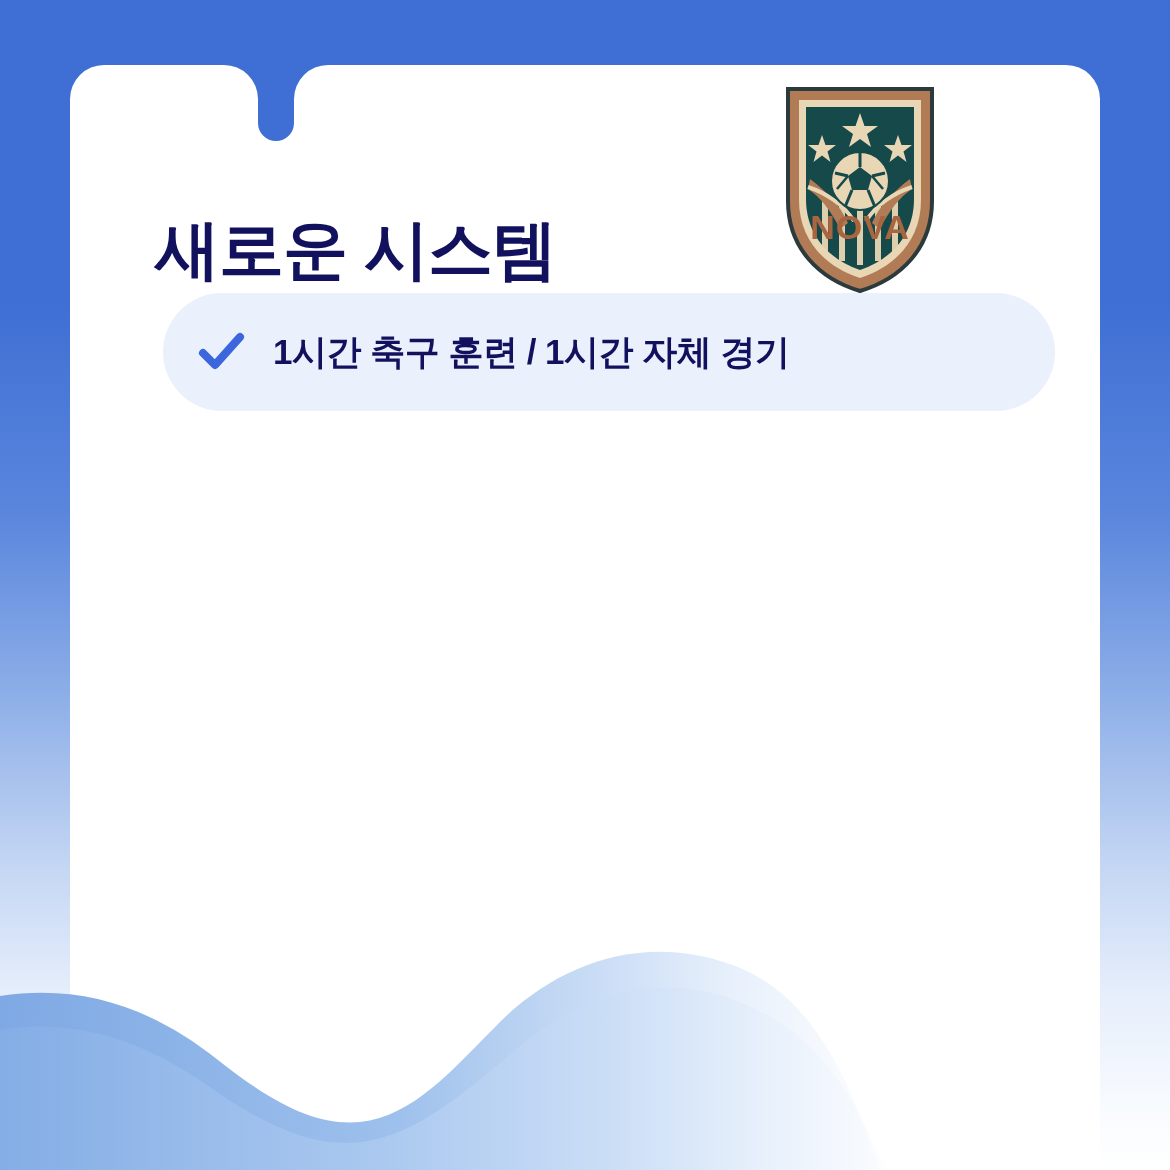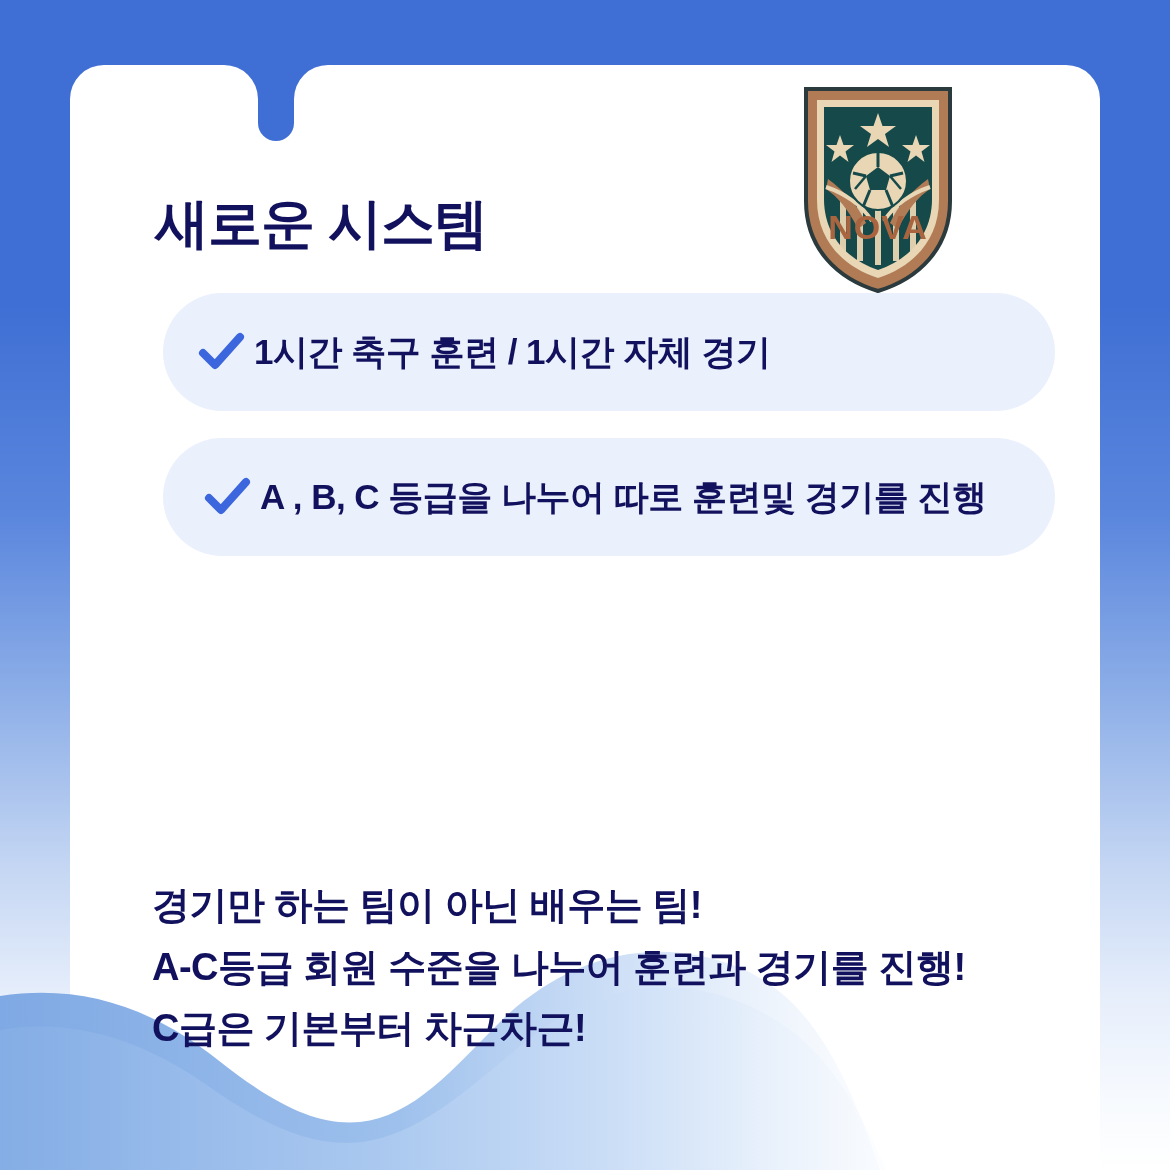--- a/index.html
+++ b/index.html
@@ -20,43 +20,43 @@
   .wave-layer{position:absolute;left:0;bottom:0;width:1170px;height:260px;pointer-events:none;}
   .wave-layer svg{display:block;width:1170px;height:260px;}
   .card-shape{position:absolute;left:0;top:0;width:1170px;height:1170px;}
   .card-shape svg{display:block;}
 
   
   .content{position:absolute;left:70px;top:65px;width:1030px;height:1060px;}
 
   
   .title{
-    position:absolute;left:85px;top:95px;
-    font-size:54px;font-weight:700;letter-spacing:-1px;
+    position:absolute;left:85px;top:108px;
+    font-size:65px;font-weight:700;letter-spacing:-1px;
     color:#11115e;line-height:1;white-space:nowrap;
   }
 
   
-  .crest{position:absolute;left:730px;top:18px;width:156px;height:214px;}
+  .crest{position:absolute;left:712px;top:18px;width:156px;height:214px;}
   .crest svg{display:block;width:156px;height:214px;}
 
   
   .pills{position:absolute;left:93px;top:228px;width:892px;}
   .pill{
     position:relative;width:892px;height:118px;margin-bottom:27px;
     background:#eaf0fc;border-radius:59px;
     display:flex;align-items:center;
   }
   .check{
     flex:0 0 auto;margin-left:32px;width:52px;height:52px;
     display:flex;align-items:center;justify-content:center;
   }
   .check svg{display:block;width:52px;height:52px;}
   .pill-text{
-    margin-left:7px;font-size:35px;font-weight:700;
+    margin-left:26px;font-size:35px;font-weight:700;
     color:#11115e;letter-spacing:-0.5px;white-space:nowrap;
   }
   .pill.indent-1 .check{margin-left:32px;}
   .pill.indent-2 .check{margin-left:36px;}
   .pill.indent-3 .check{margin-left:38px;}
   .pill.indent-4 .check{margin-left:38px;}
 
   
   .footer{
     position:absolute;left:82px;top:810px;width:900px;
@@ -150,32 +150,19 @@
       <div class="pill indent-1">
         <span class="check">
           <svg viewBox="0 0 52 52" aria-hidden="true">
             <path d="M8 27 L20 39 L45 11" stroke="#3b66dd" stroke-width="8" fill="none" stroke-linecap="round" stroke-linejoin="round"></path>
           </svg>
         </span>
         <span class="pill-text">1시간 축구 훈련 / 1시간 자체 경기</span>
       </div>
 
 
-      <div class="pill indent-3">
-        <span class="check">
-          <svg viewBox="0 0 52 52" aria-hidden="true">
-            <path d="M8 27 L20 39 L45 11" stroke="#3b66dd" stroke-width="8" fill="none" stroke-linecap="round" stroke-linejoin="round"></path>
-          </svg>
-        </span>
-        <span class="pill-text">A , B, C 등급을 나누어 따로 훈련및 경기를 진행</span>
-      </div>
 
 
     </div>
 
-    <div class="footer">
-      <div>경기만 하는 팀이 아닌 배우는 팀!</div>
-      <div>A-C등급 회원 수준을 나누어 훈련과 경기를 진행!</div>
-      <div>C급은 기본부터 차근차근!</div>
-    </div>
 
   </div>
 </div>
 
 </body></html>

